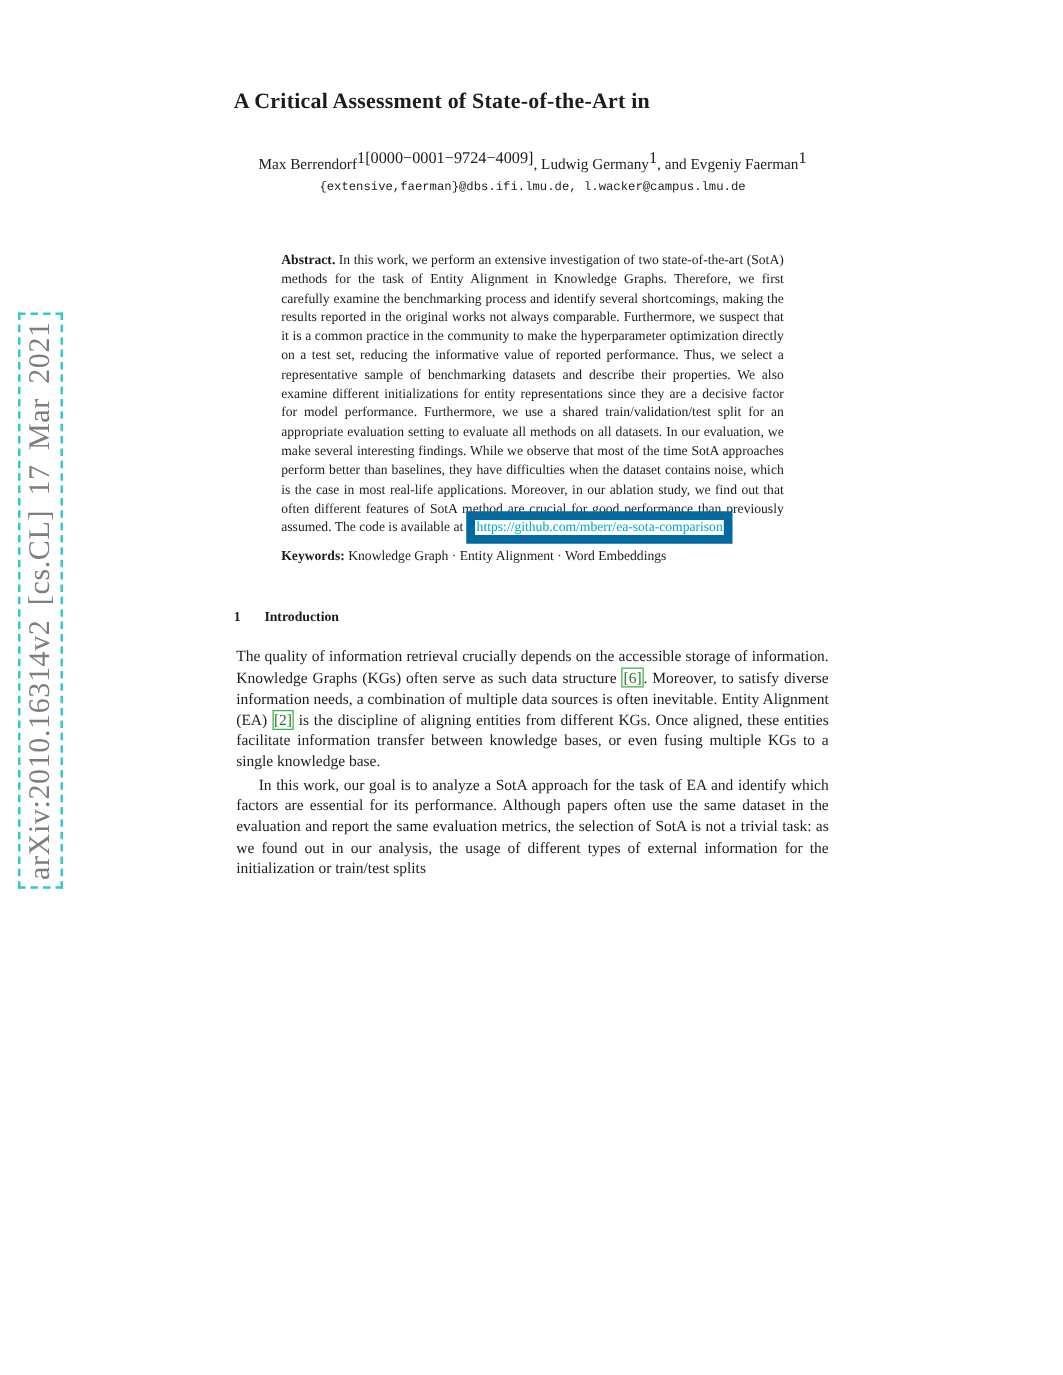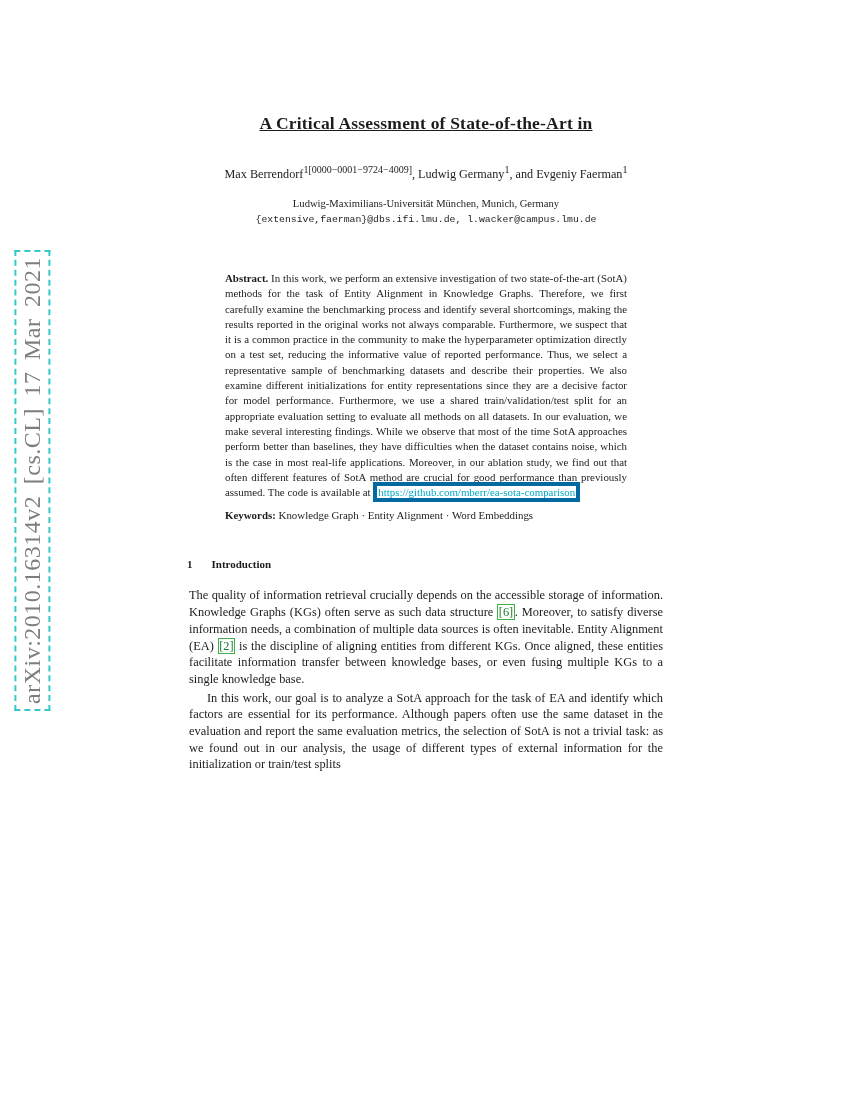--- a/index.html
+++ b/index.html
@@ -27,34 +27,34 @@
     word-spacing: 5px;
     letter-spacing: 0.5px;
     line-height: 1.1;
   }
   .content {
     position: absolute;
     left: 187px;
     top: 0;
     width: 478px;
   }
-  .title-block { padding-top: 111px; text-align: center; text-decoration: underline; }
+  .title-block { padding-top: 68px; text-align: left; }
   .title-line {
     display: block;
     font-size: 17.5px;
     font-weight: 700;
     line-height: 25px;
     letter-spacing: 0.2px;
   }
   .authors {
     margin-top: 31px;
     text-align: center;
     font-size: 12.2px;
   }
-  .authors sup { font-size: 10px; line-height: 0; margin-top: 32px; }
+  .authors sup { font-size: 13px; line-height: 0; margin-top: 32px; }
   .affiliation {
     margin-top: 16px;
     text-align: center;
     font-size: 10.6px;
   }
   .emails {
     margin-top: 5px;
     text-align: center;
     font-size: 9.8px;
     font-family: "Liberation Mono", "DejaVu Sans Mono", monospace;
@@ -62,21 +62,21 @@
   .abstract {
     width: 402px;
     margin: 46px auto 0;
     font-size: 10.9px;
     line-height: 15.3px;
     text-align: justify;
   }
   .abstract .abstract-label { font-weight: 700; }
   .ext-link {
     color: #00a9c9;
-    border: 4px solid #0369a1;
+    border: 7px solid #0369a1;
     text-decoration: none;
     padding: 0 1px;
     white-space: nowrap;
   }
   .keywords {
     width: 402px;
     margin: 9px auto 0;
     font-size: 10.9px;
     text-align: left;
   }
@@ -111,21 +111,20 @@
   <div class="arxiv-banner">arXiv:2010.16314v2 [cs.CL] 17 Mar 2021</div>
 
   <div class="content">
 
     <div class="title-block">
       <span class="title-line">A Critical Assessment of State-of-the-Art in</span>
     </div>
 
     <div class="authors"><span>Max Berrendorf</span><sup>1[0000−0001−9724−4009]</sup><span>, </span><span>Ludwig Germany</span><sup>1</sup><span>, and </span><span>Evgeniy Faerman</span><sup>1</sup></div>
 
-    <div class="affiliation">Ludwig-Maximilians-Universität München, Munich, Germany</div>
 
     <div class="emails">{extensive,faerman}@dbs.ifi.lmu.de, l.wacker@campus.lmu.de</div>
 
     <p class="abstract"><span class="abstract-label">Abstract.</span><span> In this work, we perform an extensive investigation of two state-of-the-art (SotA) methods for the task of Entity Alignment in Knowledge Graphs. Therefore, we first carefully examine the benchmarking process and identify several shortcomings, making the results reported in the original works not always comparable. Furthermore, we suspect that it is a common practice in the community to make the hyperparameter optimization directly on a test set, reducing the informative value of reported performance. Thus, we select a representative sample of benchmarking datasets and describe their properties. We also examine different initializations for entity representations since they are a decisive factor for model performance. Furthermore, we use a shared train/validation/test split for an appropriate evaluation setting to evaluate all methods on all datasets. In our evaluation, we make several interesting findings. While we observe that most of the time SotA approaches perform better than baselines, they have difficulties when the dataset contains noise, which is the case in most real-life applications. Moreover, in our ablation study, we find out that often different features of SotA method are crucial for good performance than previously assumed. The code is available at </span><a class="ext-link" href="#">https://github.com/mberr/ea-sota-comparison</a></p>
 
     <p class="keywords"><span class="keywords-label">Keywords:</span><span> Knowledge Graph · Entity Alignment · Word Embeddings</span></p>
 
     <h2 class="section-heading"><span class="sec-num">1</span><span>Introduction</span></h2>
 
     <p class="body-para first"><span>The quality of information retrieval crucially depends on the accessible storage of information. Knowledge Graphs (KGs) often serve as such data structure </span><a class="cite" href="#">[6]</a><span>. Moreover, to satisfy diverse information needs, a combination of multiple data sources is often inevitable. Entity Alignment (EA) </span><a class="cite" href="#">[2]</a><span> is the discipline of aligning entities from different KGs. Once aligned, these entities facilitate information transfer between knowledge bases, or even fusing multiple KGs to a single knowledge base.</span></p>

